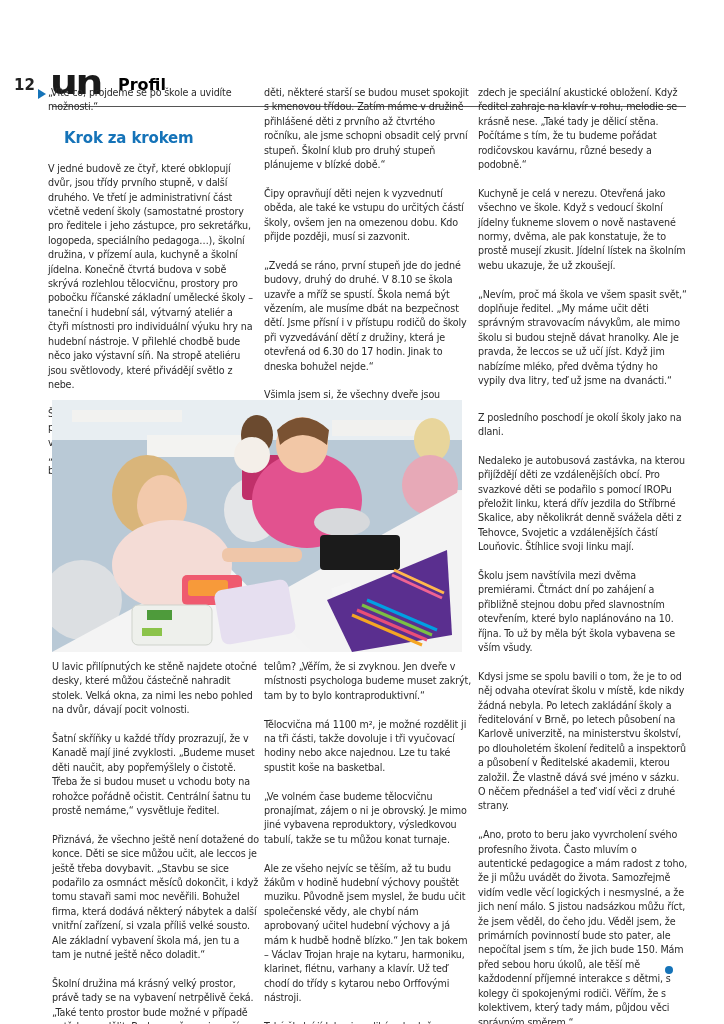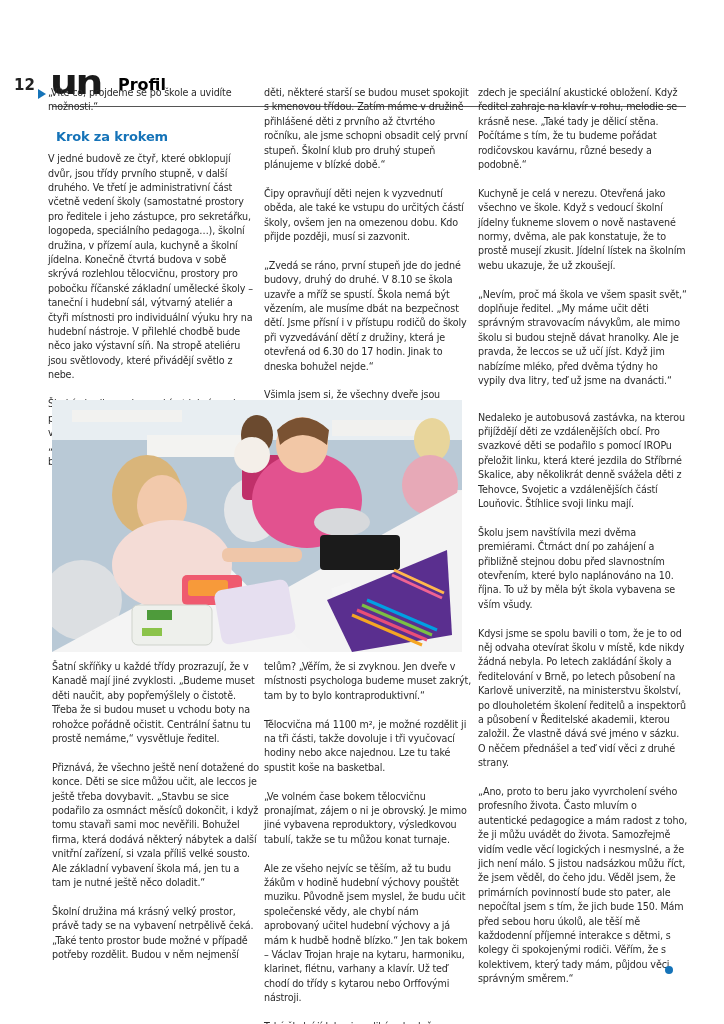--- a/index.html
+++ b/index.html
@@ -15,21 +15,21 @@
 
     .col { position: absolute; font-family: "DejaVu Sans", sans-serif; font-size: 9.6px; line-height: 14.4px; color: #2b2b2b; letter-spacing: -0.15px; }
     .col p { margin: 0 0 14.4px 0; }
     .col p.nogap { margin-bottom: 0; }
     .col1 { left: 48px; top: 86px; width: 208px; }
     .col2 { left: 264px; top: 86px; width: 208px; }
     .col3 { left: 478px; top: 86px; width: 210px; }
     .col1b { left: 52px; top: 660px; width: 208px; }
     .col2b { left: 264px; top: 660px; width: 208px; }
 
-    .subhead { font-family: "DejaVu Sans", sans-serif; font-weight: bold; font-size: 13px; line-height: 15px; color: #1573b8; margin: 8px; }
+    .subhead { font-family: "DejaVu Sans", sans-serif; font-weight: bold; font-size: 15px; line-height: 15px; color: #1573b8; margin: 16px; }
     .arrow { position: absolute; left: 38px; top: 89px; width: 0; height: 0; border-top: 5px solid transparent; border-bottom: 5px solid transparent; border-left: 8px solid #1573b8; }
     .end-dot { position: absolute; left: 665px; top: 966px; width: 8px; height: 8px; border-radius: 50%; background: #1573b8; }
 
     .photo { position: absolute; left: 52px; top: 400px; width: 410px; height: 252px; overflow: hidden; background: #c9d4dc; }
   </style>
 </head>
 <body>
 
 <div class="header">
   <span class="page-num">12</span>
@@ -51,21 +51,22 @@
   <p>děti, některé starší se budou muset spokojit s kmenovou třídou. Zatím máme v družině přihlášené děti z prvního až čtvrtého ročníku, ale jsme schopni obsadit celý první stupeň. Školní klub pro druhý stupeň plánujeme v blízké době.“</p>
   <p>Čipy opravňují děti nejen k vyzvednutí oběda, ale také ke vstupu do určitých částí školy, ovšem jen na omezenou dobu. Kdo přijde později, musí si zazvonit.</p>
   <p>„Zvedá se ráno, první stupeň jde do jedné budovy, druhý do druhé. V 8.10 se škola uzavře a mříž se spustí. Škola nemá být vězením, ale musíme dbát na bezpečnost dětí. Jsme přísní i v přístupu rodičů do školy při vyzvedávání dětí z družiny, která je otevřená od 6.30 do 17 hodin. Jinak to dneska bohužel nejde.“</p>
   <p>Všimla jsem si, že všechny dveře jsou prosklené, nejen ty do tříd. Nevadí to uči-</p>
 </div>
 
 <div class="col col3">
   <p>zdech je speciální akustické obložení. Když ředitel zahraje na klavír v rohu, melodie se krásně nese. „Také tady je dělicí stěna. Počítáme s tím, že tu budeme pořádat rodičovskou kavárnu, různé besedy a podobně.“</p>
   <p>Kuchyně je celá v nerezu. Otevřená jako všechno ve škole. Když s vedoucí školní jídelny ťukneme slovem o nově nastavené normy, dvěma, ale pak konstatuje, že to prostě musejí zkusit. Jídelní lístek na školním webu ukazuje, že už zkoušejí.</p>
   <p class="nogap" style="margin-bottom:22px">„Nevím, proč má škola ve všem spasit svět,“ doplňuje ředitel. „My máme učit děti správným stravovacím návykům, ale mimo školu si budou stejně dávat hranolky. Ale je pravda, že leccos se už učí jíst. Když jim nabízíme mléko, před dvěma týdny ho vypily dva litry, teď už jsme na dvanácti.“</p>
-  <p>Nedaleko je autobusová zastávka, na kterou přijíždějí děti ze vzdálenějších obcí. Pro svazkové děti se podařilo s pomocí IROPu přeložit linku, která které jezdila do Stříbrné Skalice, aby několikrát denně svážela děti z Tehovce, Svojetic a vzdálenějších částí Louňovic. Štíhlice svoji linku mají.</p>
+  <p>Z posledního poschodí je okolí školy jako na dlani.</p>
+  <p>Nedaleko je autobusová zastávka, na kterou přijíždějí děti ze vzdálenějších obcí. Pro svazkové děti se podařilo s pomocí IROPu přeložit linku, která dřív jezdila do Stříbrné Skalice, aby několikrát denně svážela děti z Tehovce, Svojetic a vzdálenějších částí Louňovic. Štíhlice svoji linku mají.</p>
   <p>Školu jsem navštívila mezi dvěma premiérami. Čtrnáct dní po zahájení a přibližně stejnou dobu před slavnostním otevřením, které bylo naplánováno na 10. října. To už by měla být škola vybavena se vším všudy.</p>
   <p>Kdysi jsme se spolu bavili o tom, že je to od něj odvaha otevírat školu v místě, kde nikdy žádná nebyla. Po letech zakládání školy a ředitelování v Brně, po letech působení na Karlově univerzitě, na ministerstvu školství, po dlouholetém školení ředitelů a inspektorů a působení v Ředitelské akademii, kterou založil. Že vlastně dává své jméno v sázku. O něčem přednášel a teď vidí věci z druhé strany.</p>
   <p>„Ano, proto to beru jako vyvrcholení svého profesního života. Často mluvím o autentické pedagogice a mám radost z toho, že ji můžu uvádět do života. Samozřejmě vidím vedle věcí logických i nesmyslné, a že jich není málo. S jistou nadsázkou můžu říct, že jsem věděl, do čeho jdu. Věděl jsem, že primárních povinností bude sto pater, ale nepočítal jsem s tím, že jich bude 150. Mám před sebou horu úkolů, ale těší mě každodenní příjemné interakce s dětmi, s kolegy či spokojenými rodiči. Věřím, že s kolektivem, který tady mám, půjdou věci správným směrem.“</p>
 </div>
 
 <div class="photo">
   <svg width="410" height="252" viewBox="0 0 410 252" xmlns="http://www.w3.org/2000/svg">
     <rect x="0" y="0" width="410" height="252" fill="#b9c9d6"></rect>
     <rect x="0" y="0" width="410" height="40" fill="#e8eef2"></rect>
 
@@ -117,26 +118,27 @@
       <line x1="310" y1="205" x2="380" y2="235" stroke="#7bc043"></line>
       <line x1="315" y1="200" x2="385" y2="230" stroke="#00a0e3"></line>
       <line x1="340" y1="175" x2="390" y2="198" stroke="#f06292"></line>
       <line x1="342" y1="170" x2="392" y2="193" stroke="#ffb74d"></line>
     </g>
     <rect x="280" y="185" width="20" height="8" rx="2" fill="#f5f5f5" transform="rotate(-20 290 190)"></rect>
   </svg>
 </div>
 
 <div class="col col1b">
+  <p>U lavic přilípnutých ke stěně najdete otočné desky, které můžou částečně nahradit stolek. Velká okna, za nimi les nebo pohled na dvůr, dávají pocit volnosti.</p>
   <p>Šatní skříňky u každé třídy prozrazují, že v Kanadě mají jiné zvyklosti. „Budeme muset děti naučit, aby popřemýšlely o čistotě. Třeba že si budou muset u vchodu boty na rohožce pořádně očistit. Centrální šatnu tu prostě nemáme,“ vysvětluje ředitel.</p>
   <p>Přiznává, že všechno ještě není dotažené do konce. Děti se sice můžou učit, ale leccos je ještě třeba dovybavit. „Stavbu se sice podařilo za osmnáct měsíců dokončit, i když tomu stavaři sami moc nevěřili. Bohužel firma, která dodává některý nábytek a další vnitřní zařízení, si vzala příliš velké sousto. Ale základní vybavení škola má, jen tu a tam je nutné ještě něco doladit.“</p>
   <p>Školní družina má krásný velký prostor, právě tady se na vybavení netrpělivě čeká. „Také tento prostor bude možné v případě potřeby rozdělit. Budou v něm nejmenší</p>
 </div>
 
 <div class="col col2b">
   <p>telům? „Věřím, že si zvyknou. Jen dveře v místnosti psychologa budeme muset zakrýt, tam by to bylo kontraproduktivní.“</p>
   <p>Tělocvična má 1100 m², je možné rozdělit ji na tři části, takže dovoluje i tři vyučovací hodiny nebo akce najednou. Lze tu také spustit koše na basketbal.</p>
-  <p>„Ve volném čase bokem tělocvičnu pronajímat, zájem o ni je obrovský. Je mimo jiné vybavena reproduktory, výsledkovou tabulí, takže se tu můžou konat turnaje.</p>
+  <p>„Ve volném čase budeme tělocvičnu pronajímat, zájem o ni je obrovský. Je mimo jiné vybavena reproduktory, výsledkovou tabulí, takže se tu můžou konat turnaje.</p>
   <p>Ale ze všeho nejvíc se těším, až tu budu žákům v hodině hudební výchovy pouštět muziku. Původně jsem myslel, že budu učit společenské vědy, ale chybí nám aprobovaný učitel hudební výchovy a já mám k hudbě hodně blízko.“ Jen tak bokem – Václav Trojan hraje na kytaru, harmoniku, klarinet, flétnu, varhany a klavír. Už teď chodí do třídy s kytarou nebo Orffovými nástroji.</p>
   <p>Také školní jídelna je veliká, s hodně vysokým stropem. Zvuk se v ní nerozléhá, na</p>
 </div>
 
 <span class="end-dot"></span>
 
 </body></html>

